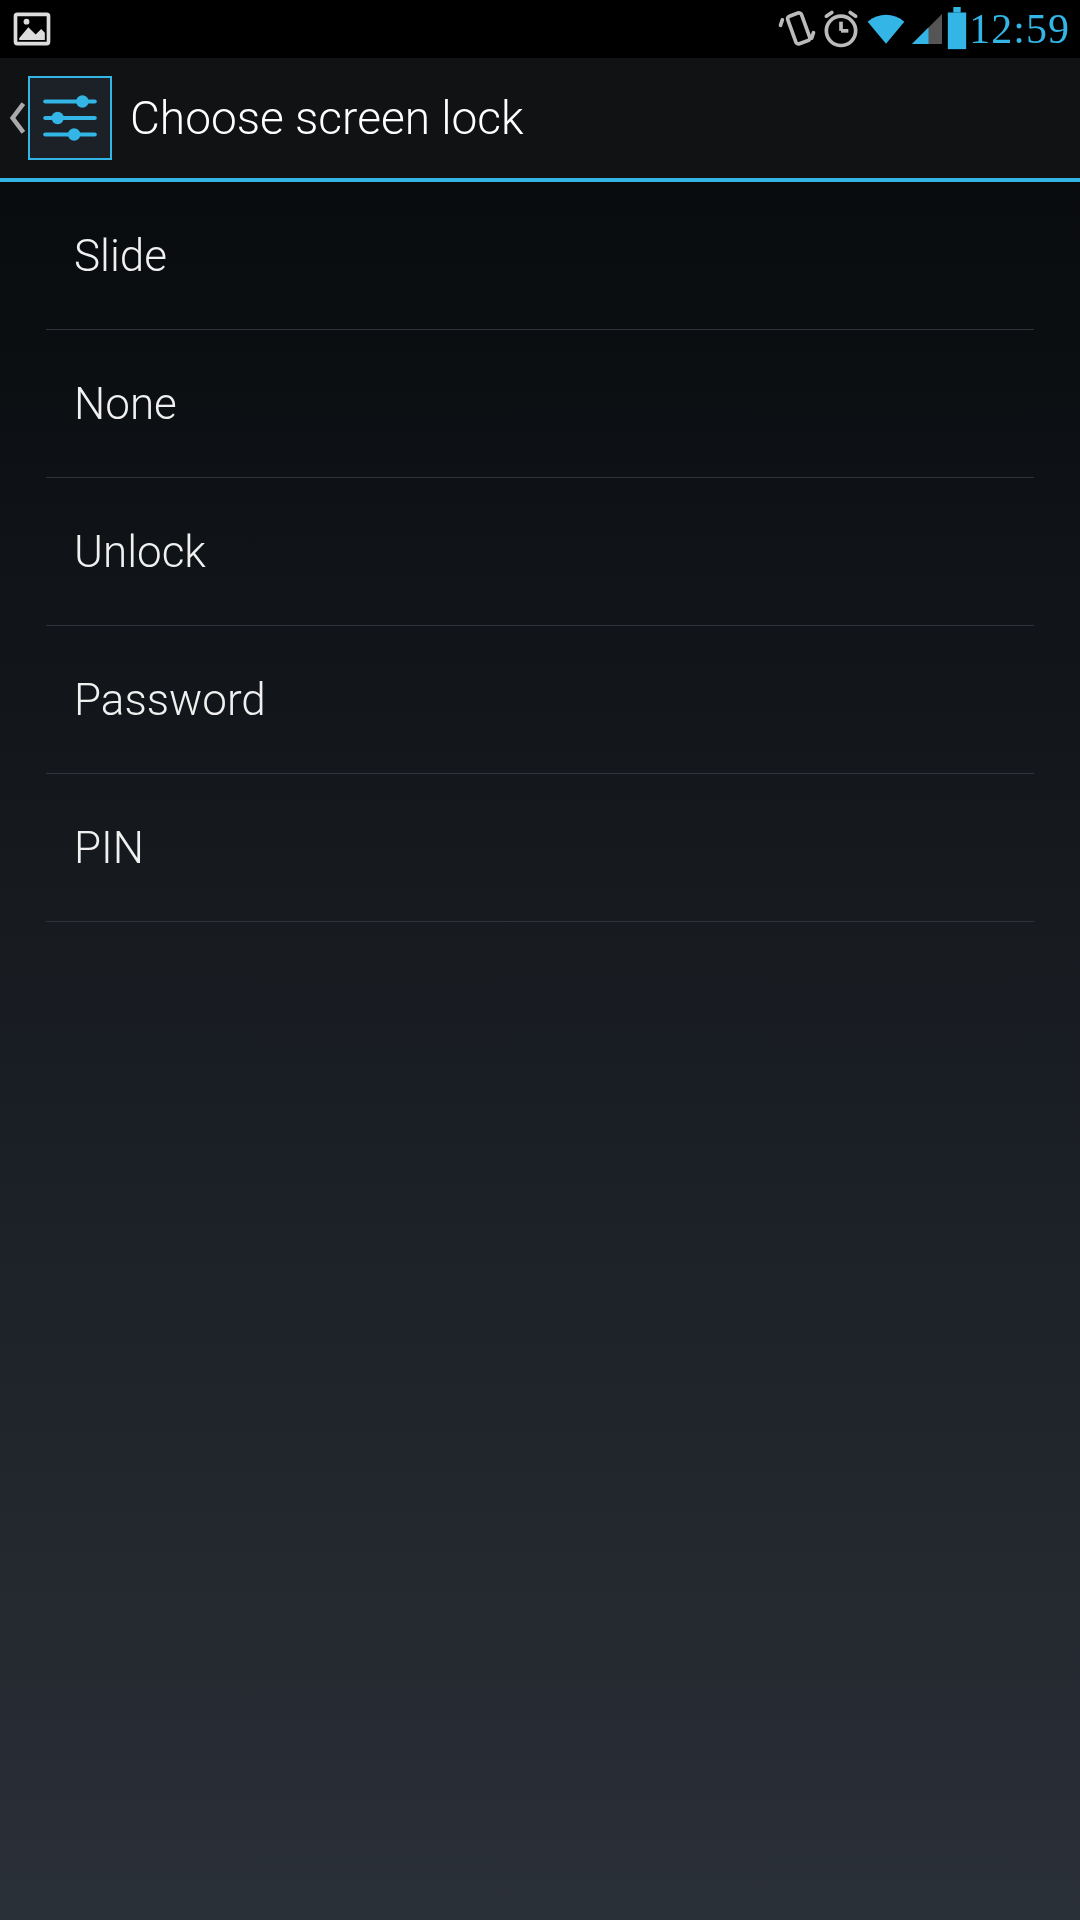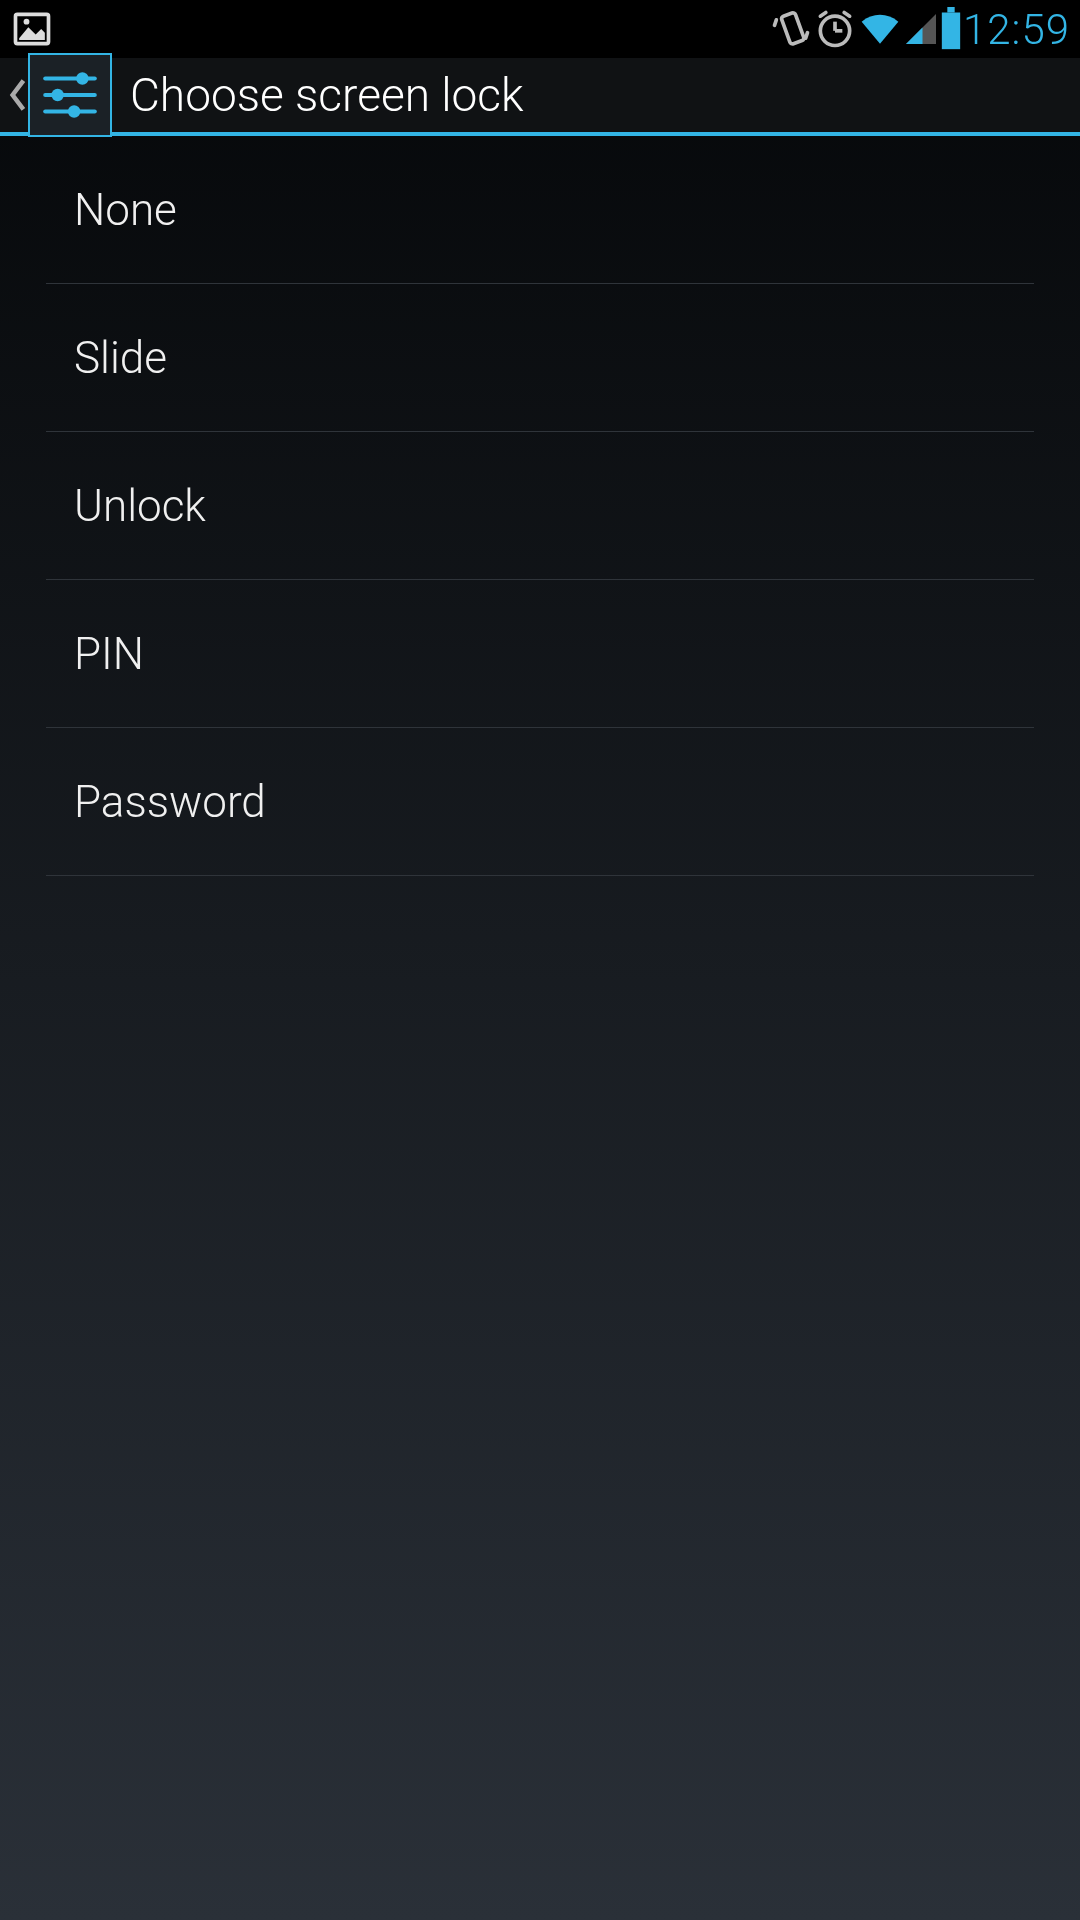--- a/index.html
+++ b/index.html
@@ -15,31 +15,31 @@
     
     .status-bar {
       height: 58px;
       background: #000;
       display: flex;
       align-items: center;
       justify-content: space-between;
       padding: 0 10px;
     }
     .status-left, .status-right { display: flex; align-items: center; gap: 10px; }
-    .status-right { gap: 0; }
+    .status-right { gap: 0; font-family: Liberation Serif, serif; }
     .clock {
       color: #33b5e5;
       font-size: 42px;
       font-weight: 300;
       letter-spacing: 1px;
     }
 
     
     .action-bar {
-      height: 78px;
+      height: 124px;
       display: flex;
       align-items: center;
       padding: 0 8px;
       border-bottom: 4px solid #33b5e5;
       background: #101214;
     }
     .back-chev {
       width: 20px;
       height: 40px;
       display: flex;
@@ -152,27 +152,27 @@
       <circle cx="22" cy="8" r="3" fill="#33b5e5"></circle>
       <circle cx="10" cy="16" r="3" fill="#33b5e5"></circle>
       <circle cx="18" cy="24" r="3" fill="#33b5e5"></circle>
     </svg>
   </span>
   <span class="title">Choose screen lock</span>
 </div>
 
 <div class="list">
   <div class="list-item">
-    <span>None</span>
+    <span>Slide</span>
   </div>
   <div class="list-item">
-    <span>Slide</span>
+    <span>None</span>
   </div>
   <div class="list-item">
     <span>Unlock</span>
   </div>
   <div class="list-item">
-    <span>PIN</span>
+    <span>Password</span>
   </div>
   <div class="list-item">
-    <span>Password</span>
+    <span>PIN</span>
   </div>
 </div>
 
 </body></html>

